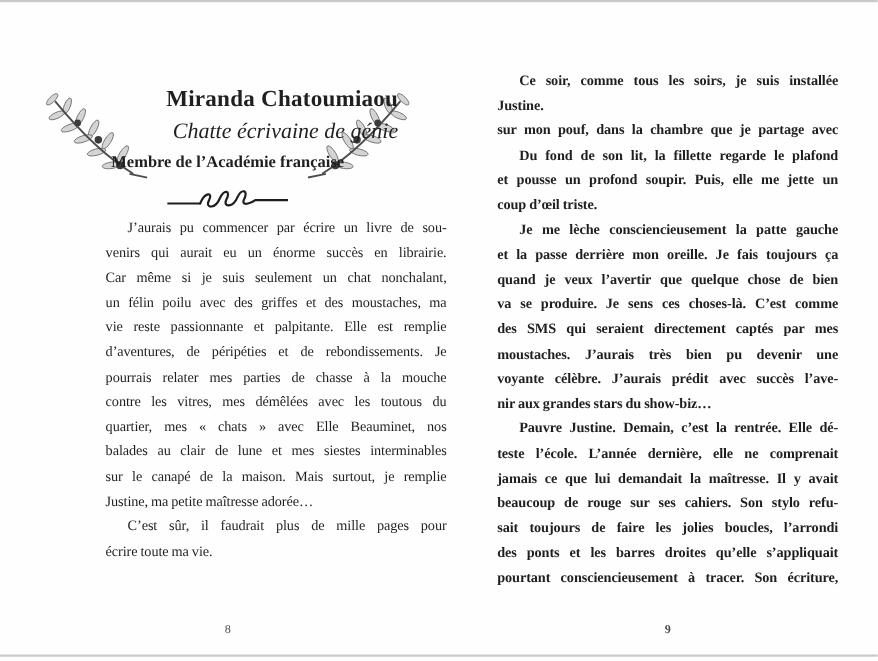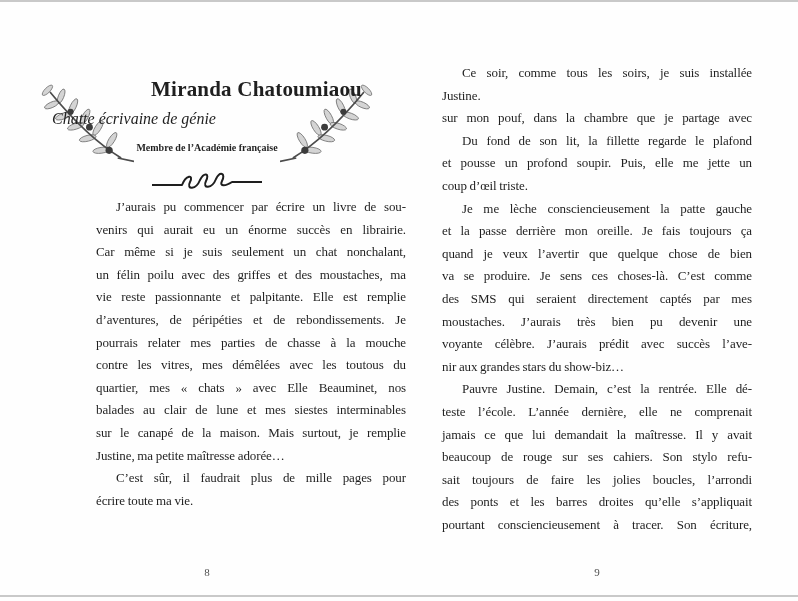--- a/index.html
+++ b/index.html
@@ -17,35 +17,35 @@
     overflow: hidden;
     font-family: "Liberation Serif", "DejaVu Serif", serif;
     color: var(--ink);
   }
   .edge-line { position: absolute; left: 0; width: 798px; height: 2px; }
   .edge-top { top: 0; background: var(--edge); }
   .edge-bottom { top: 595px; background: var(--edge); }
 
   .page { position: absolute; top: 0; width: 310px; height: 601px; }
   .page-left-col  { left: 52px; }
-  .page-right-col { left: 442px; }
+  .page-right-col { left: 452px; font-weight: bold; }
 
   
   .author-name {
     position: absolute; top: 76px; left: 0; width: 100%;
     text-align: right; font-size: 21px; font-weight: bold;
     letter-spacing: 0.2px; line-height: 26px;
   }
   .author-subtitle {
     position: absolute; top: 108px; left: 0; width: 100%;
-    text-align: left; font-size: 16px; font-style: italic; line-height: 22px;
+    text-align: right; font-size: 20px; font-style: italic; line-height: 22px;
   }
   .author-affiliation {
     position: absolute; top: 138px; left: 0; width: 100%;
-    text-align: center; font-size: 10px; font-weight: bold; line-height: 20px; font-family: Liberation Serif, serif;
+    text-align: center; font-size: 15px; font-weight: bold; line-height: 20px; font-family: Liberation Serif, serif;
   }
   .branch { position: absolute; top: 82px; width: 96px; height: 92px; }
   .branch-left  { left: -14px; }
   .branch-right { right: -14px; transform: scaleX(-1); }
   .divider { position: absolute; top: 170px; left: 50%; transform: translateX(-50%); width: 110px; height: 26px; }
 
   
   .page-body {
     position: absolute; left: 0; width: 310px;
     font-size: 13px; letter-spacing: -0.1px; word-spacing: -0.4px;

